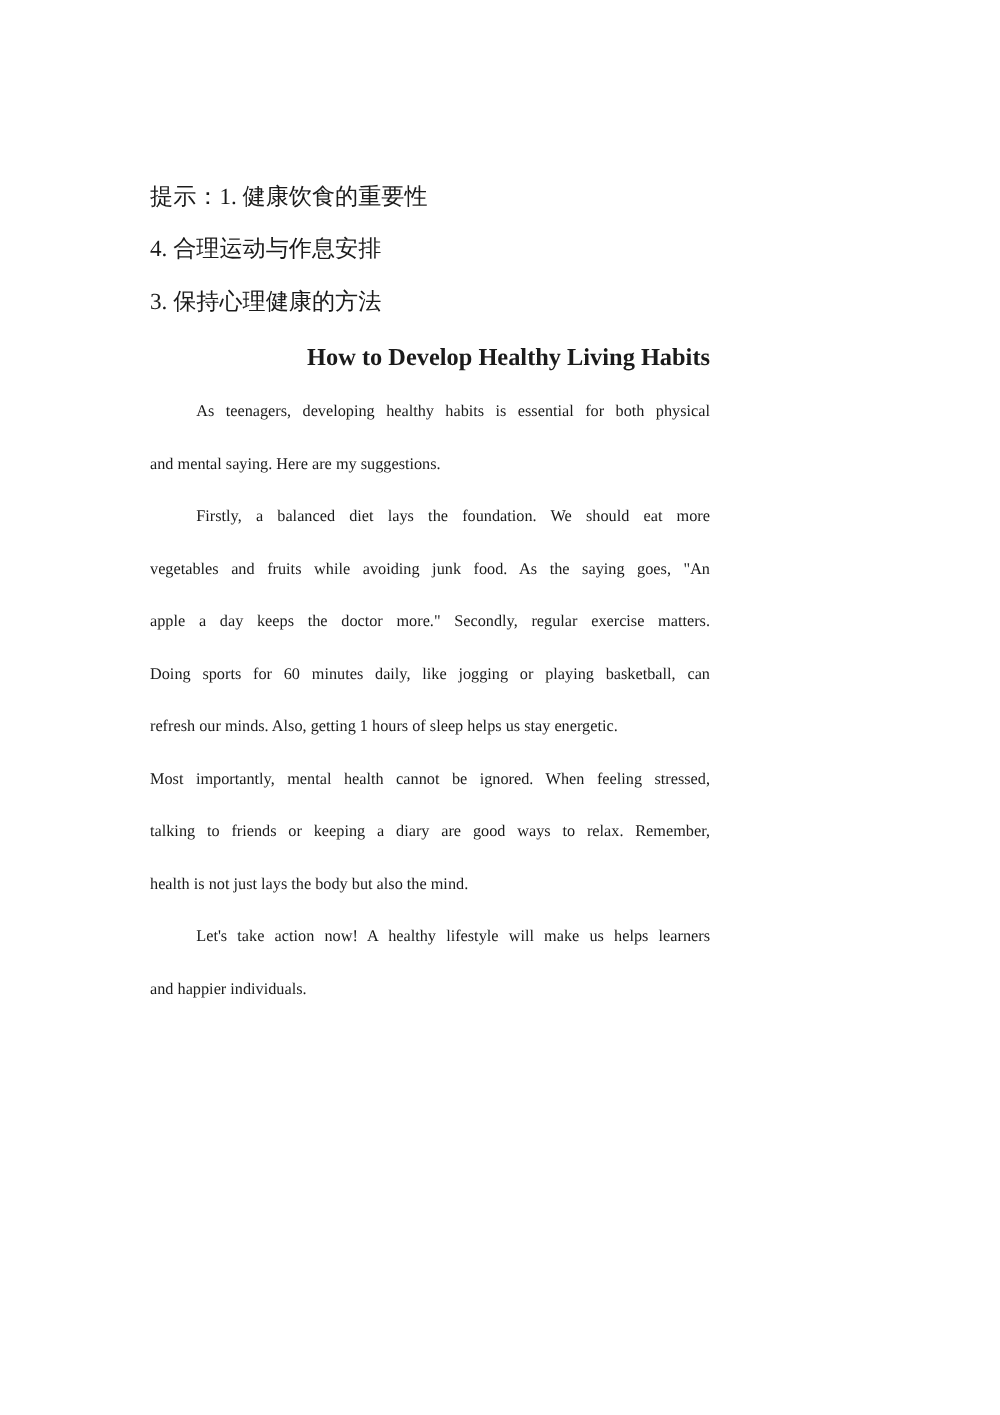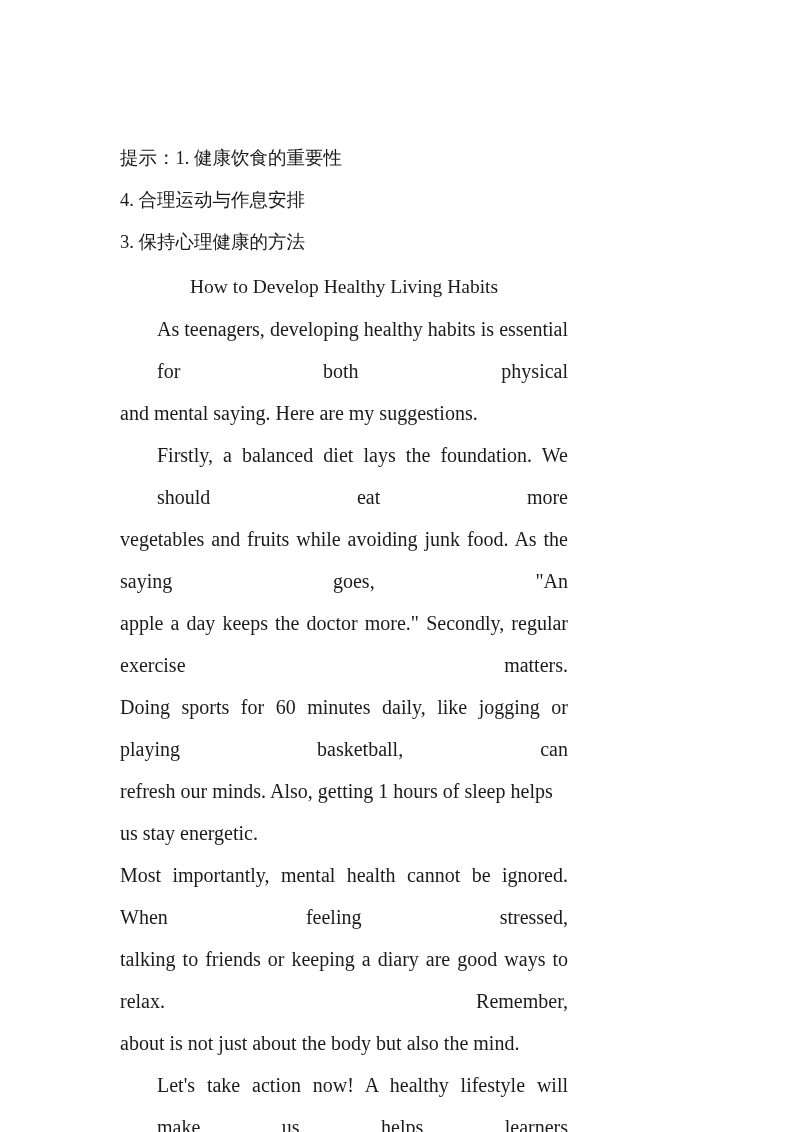--- a/index.html
+++ b/index.html
@@ -9,35 +9,35 @@
     font-family: "Liberation Serif", "DejaVu Serif", serif;
     color: #1b1b1b;
     overflow: hidden;
   }
   .page {
     width: 688px; height: 1132px;
     background: #ffffff;
     padding: 137px 120px 0 120px;
   }
   .line {
-    font-size: 20px;
+    font-size: 13px;
     line-height: 42px;
     text-align: left;
   }
   .cn { font-size: 18.5px; }
   
   .j { text-align: justify; text-align-last: justify; }
   
   .ind { padding-left: 37px; }
   .title {
     font-size: 19.5px;
-    font-weight: normal;
+    font-weight: bold;
     line-height: 42px;
     margin-top: 3px;
-    text-align: center;
+    text-align: right;
   }
 </style>
 </head>
 <body>
 
 <div class="page">
 
   <section>
     <p class="line cn">提示：1. 健康饮食的重要性</p>
     <p class="line cn">4. 合理运动与作息安排</p>
@@ -57,21 +57,21 @@
       <p class="line j ind">Firstly, a balanced diet lays the foundation. We should eat more</p>
       <p class="line j">vegetables and fruits while avoiding junk food. As the saying goes, "An</p>
       <p class="line j">apple a day keeps the doctor more." Secondly, regular exercise matters.</p>
       <p class="line j">Doing sports for 60 minutes daily, like jogging or playing basketball, can</p>
       <p class="line">refresh our minds. Also, getting 1 hours of sleep helps us stay energetic.</p>
     </div>
 
     <div class="para">
       <p class="line j">Most importantly, mental health cannot be ignored. When feeling stressed,</p>
       <p class="line j">talking to friends or keeping a diary are good ways to relax. Remember,</p>
-      <p class="line">about is not just about the body but also the mind.</p>
+      <p class="line">health is not just lays the body but also the mind.</p>
     </div>
 
     <div class="para">
       <p class="line j ind">Let's take action now! A healthy lifestyle will make us helps learners</p>
       <p class="line">and happier individuals.</p>
     </div>
 
   </section>
 
 </div>

